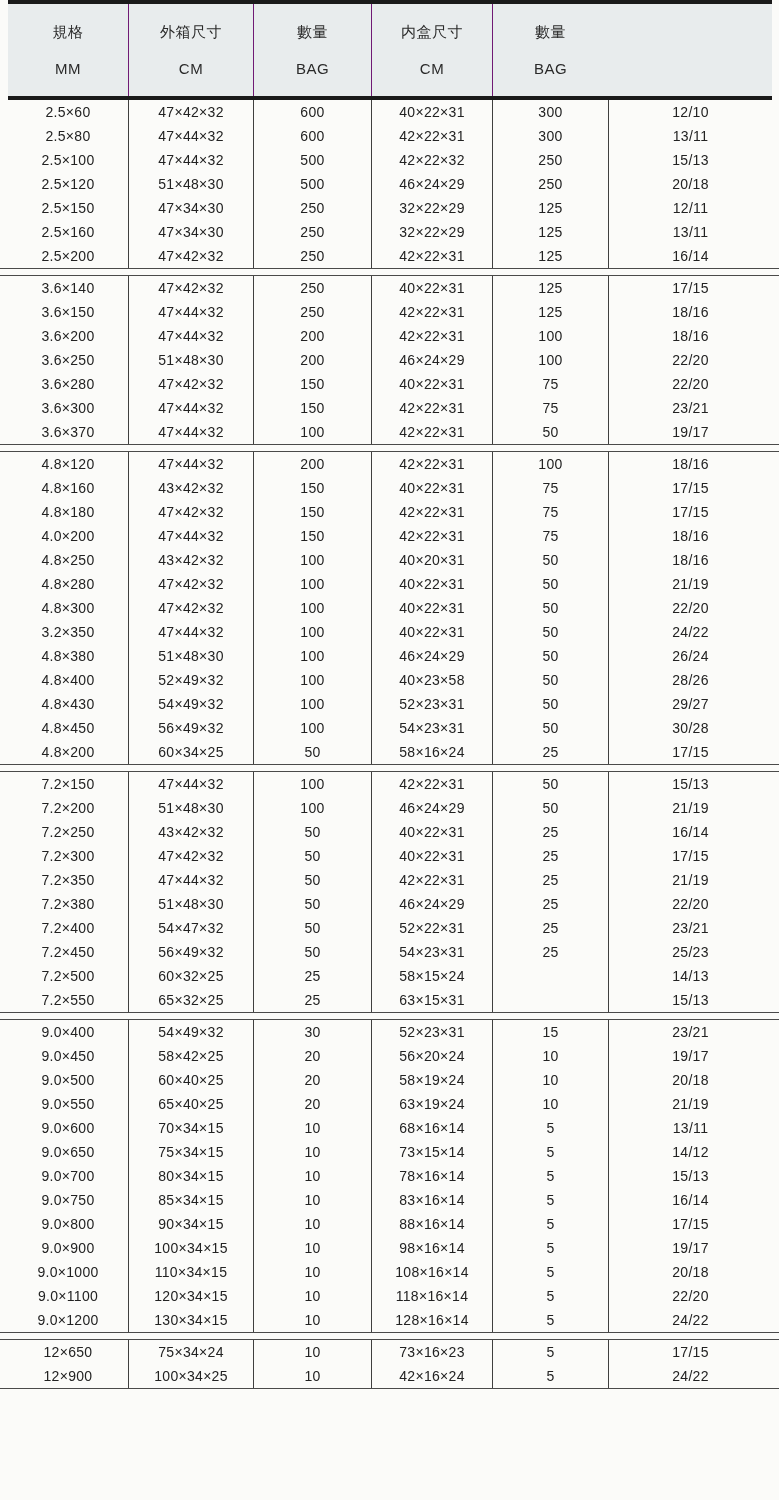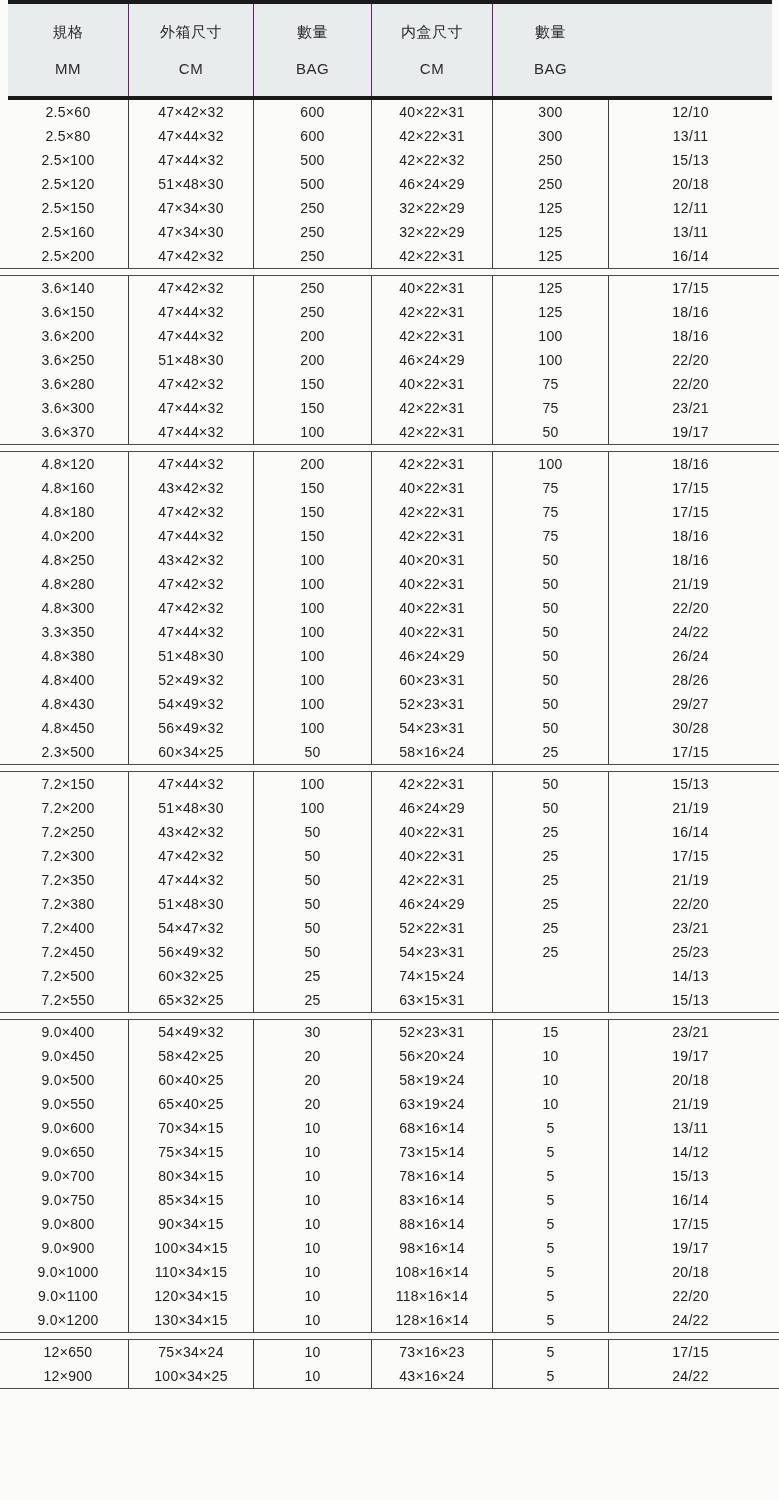--- a/index.html
+++ b/index.html
@@ -279,61 +279,61 @@
           </div>
           <div class="row">
             <div class="cell">4.8×300</div>
             <div class="cell">47×42×32</div>
             <div class="cell">100</div>
             <div class="cell">40×22×31</div>
             <div class="cell">50</div>
             <div class="cell">22/20</div>
           </div>
           <div class="row">
-            <div class="cell">3.3×350</div>
+            <div class="cell">3.2×350</div>
             <div class="cell">47×44×32</div>
             <div class="cell">100</div>
             <div class="cell">40×22×31</div>
             <div class="cell">50</div>
             <div class="cell">24/22</div>
           </div>
           <div class="row">
             <div class="cell">4.8×380</div>
             <div class="cell">51×48×30</div>
             <div class="cell">100</div>
             <div class="cell">46×24×29</div>
             <div class="cell">50</div>
             <div class="cell">26/24</div>
           </div>
           <div class="row">
             <div class="cell">4.8×400</div>
             <div class="cell">52×49×32</div>
             <div class="cell">100</div>
-            <div class="cell">60×23×31</div>
+            <div class="cell">40×23×58</div>
             <div class="cell">50</div>
             <div class="cell">28/26</div>
           </div>
           <div class="row">
             <div class="cell">4.8×430</div>
             <div class="cell">54×49×32</div>
             <div class="cell">100</div>
             <div class="cell">52×23×31</div>
             <div class="cell">50</div>
             <div class="cell">29/27</div>
           </div>
           <div class="row">
             <div class="cell">4.8×450</div>
             <div class="cell">56×49×32</div>
             <div class="cell">100</div>
             <div class="cell">54×23×31</div>
             <div class="cell">50</div>
             <div class="cell">30/28</div>
           </div>
           <div class="row">
-            <div class="cell">2.3×500</div>
+            <div class="cell">4.8×200</div>
             <div class="cell">60×34×25</div>
             <div class="cell">50</div>
             <div class="cell">58×16×24</div>
             <div class="cell">25</div>
             <div class="cell">17/15</div>
           </div>
         </div>
       </div>
       <div class="section">
         <div class="section-inner">
@@ -398,21 +398,21 @@
             <div class="cell">56×49×32</div>
             <div class="cell">50</div>
             <div class="cell">54×23×31</div>
             <div class="cell">25</div>
             <div class="cell">25/23</div>
           </div>
           <div class="row">
             <div class="cell">7.2×500</div>
             <div class="cell">60×32×25</div>
             <div class="cell">25</div>
-            <div class="cell">74×15×24</div>
+            <div class="cell">58×15×24</div>
             <div class="cell"></div>
             <div class="cell">14/13</div>
           </div>
           <div class="row">
             <div class="cell">7.2×550</div>
             <div class="cell">65×32×25</div>
             <div class="cell">25</div>
             <div class="cell">63×15×31</div>
             <div class="cell"></div>
             <div class="cell">15/13</div>
@@ -534,21 +534,21 @@
             <div class="cell">75×34×24</div>
             <div class="cell">10</div>
             <div class="cell">73×16×23</div>
             <div class="cell">5</div>
             <div class="cell">17/15</div>
           </div>
           <div class="row">
             <div class="cell">12×900</div>
             <div class="cell">100×34×25</div>
             <div class="cell">10</div>
-            <div class="cell">43×16×24</div>
+            <div class="cell">42×16×24</div>
             <div class="cell">5</div>
             <div class="cell">24/22</div>
           </div>
         </div>
       </div>
     </div>
 
 </div>
 
 </body></html>

